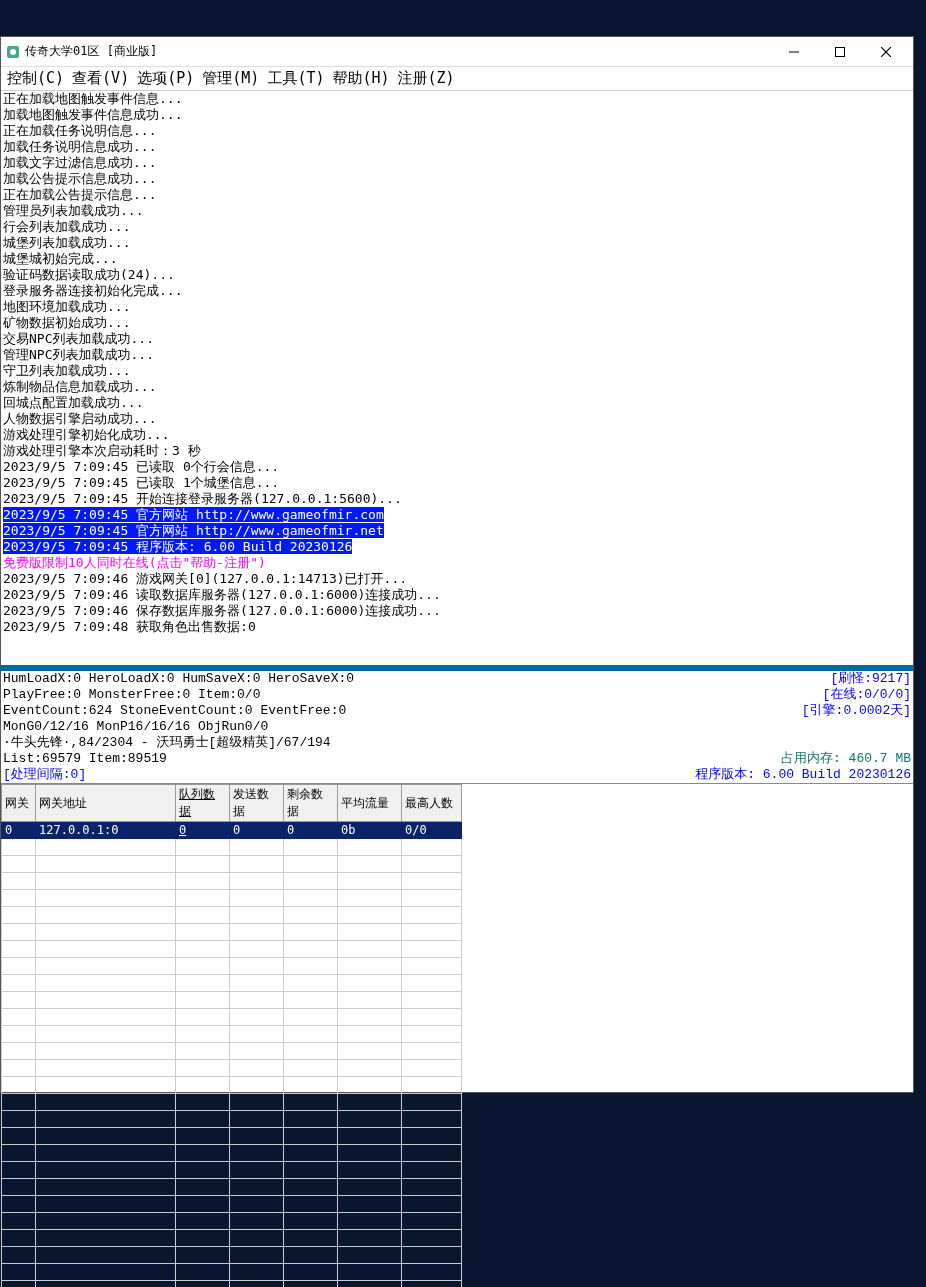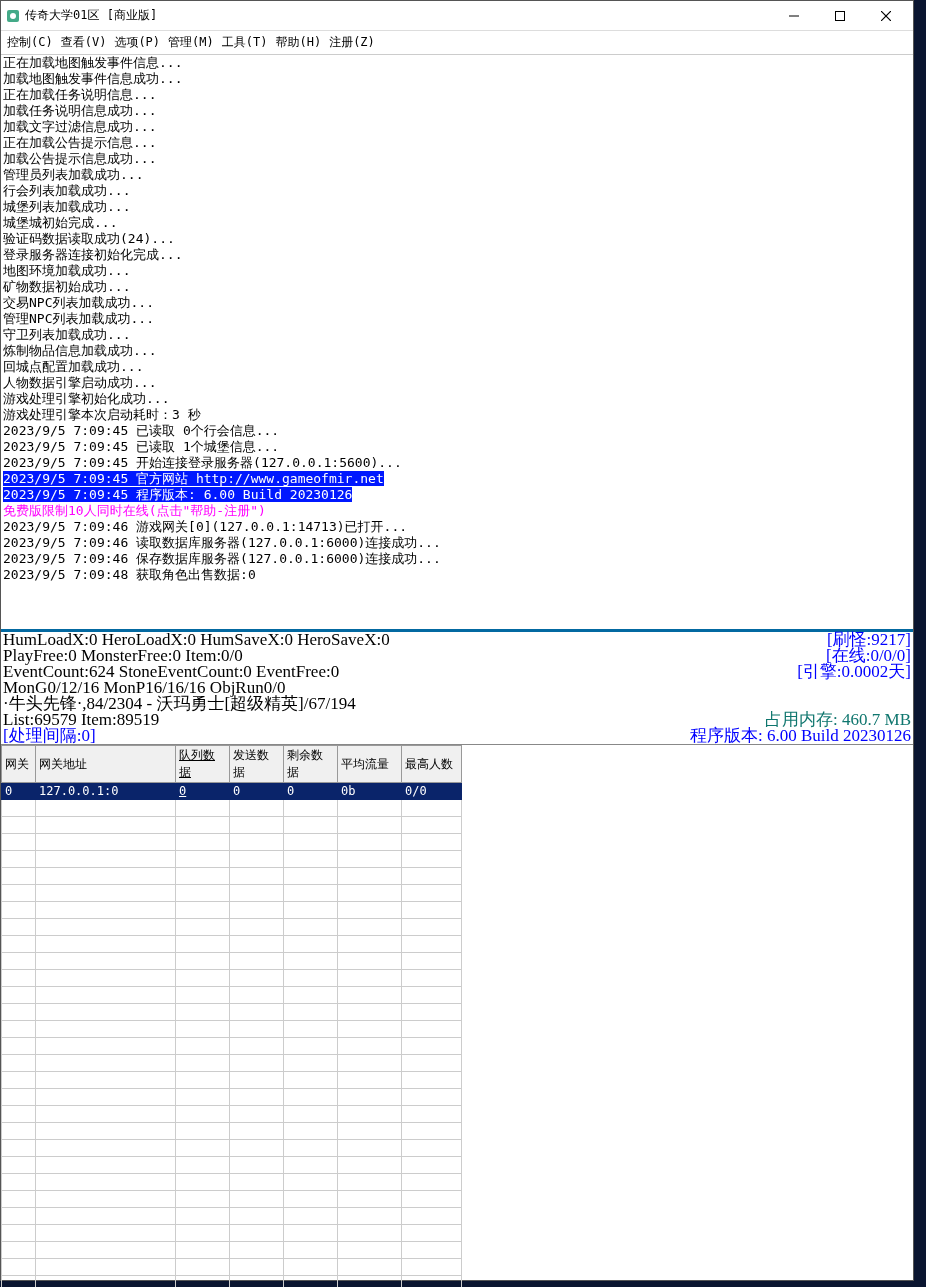--- a/index.html
+++ b/index.html
@@ -1,32 +1,32 @@
 <!DOCTYPE html>
 <html><head>
 <meta charset="utf-8">
 <style>
 * { box-sizing: border-box; margin: 0; padding: 0; }
 body { width: 926px; height: 1287px; font-family: "SimSun", "宋体", monospace; font-size: 13px; background: #0a1530; overflow: hidden; }
-.window { width: 914px; height: 1281px; background: #fff; border: 1px solid #555; position: relative; }
+.window { width: 914px; height: 1057px; background: #fff; border: 1px solid #555; position: relative; margin-top: 36px; }
 .titlebar { height: 30px; background: #fff; display: flex; align-items: center; padding: 0 4px; border-bottom: 1px solid #ddd; }
 .titlebar-icon { width: 16px; height: 16px; margin-right: 4px; }
 .titlebar-icon svg { width: 16px; height: 16px; }
 .titlebar-title { flex: 1; font-size: 12px; }
 .titlebar-buttons { display: flex; gap: 0; }
 .tbtn { width: 46px; height: 30px; display: flex; align-items: center; justify-content: center; background: transparent; border: none; font-size: 14px; }
-.menubar { height: 24px; display: flex; align-items: center; padding: 0 6px; gap: 8px; border-bottom: 1px solid #ccc; font-size: 12px; }
+.menubar { height: 24px; display: flex; align-items: center; padding: 0 6px; gap: 8px; border-bottom: 1px solid #ccc; font-size: 15px; }
 .menubar span { cursor: default; }
 .log-panel { height: 574px; background: #fff; overflow-y: scroll; position: relative; font-family: "SimSun", "宋体", monospace; font-size: 13px; line-height: 16px; }
 .log-line { color: #000; white-space: pre; text-align: right; }
 .log-line.hl-blue { background: #0018ff; color: #fff; display: inline; }
 .log-line.hl-pink { color: #f0f; }
 .log-inner { padding: 0 2px; }
 .log-line-wrap { height: 16px; }
-.stats-panel { background: #fff; font-family: Liberation Serif, serif; font-size: 17px; line-height: 16px; padding: 0 2px; border-top: 3px solid #0369a1; position: relative; }
+.stats-panel { background: #fff; font-family: Liberation Mono, monospace; font-size: 13px; line-height: 16px; padding: 0 2px; border-top: 6px solid #0369a1; position: relative; }
 .stats-row { display: flex; justify-content: space-between; }
 .stats-left { }
 .memline { color: #0f766e; text-align: right; }
 .verline { color: #00f; text-align: center; }
 .processline { color: #00f; }
 .table-wrap { border-top: 1px solid #888; }
 table { border-collapse: collapse; table-layout: fixed; }
 th { background: #f0f0f0; border: 1px solid #999; font-weight: normal; text-align: left; padding: 1px 3px; font-size: 12px; height: 17px; }
 td { border: 1px solid #ccc; padding: 1px 3px; font-size: 12px; height: 17px; overflow: hidden; }
 tr.selected td { background: #0a246a; color: #fff; border-color: #0a246a; }
@@ -75,41 +75,42 @@
     <span>注册(Z)</span>
   </div>
 
   <div class="log-panel">
     <div class="log-inner" id="log-inner">
         <div class="log-line-wrap"><span class="log-line">正在加载地图触发事件信息...</span></div>
         <div class="log-line-wrap"><span class="log-line">加载地图触发事件信息成功...</span></div>
         <div class="log-line-wrap"><span class="log-line">正在加载任务说明信息...</span></div>
         <div class="log-line-wrap"><span class="log-line">加载任务说明信息成功...</span></div>
         <div class="log-line-wrap"><span class="log-line">加载文字过滤信息成功...</span></div>
+        <div class="log-line-wrap"><span class="log-line">加载公告提示信息成功...</span></div>
         <div class="log-line-wrap"><span class="log-line">正在加载公告提示信息...</span></div>
-        <div class="log-line-wrap"><span class="log-line">加载公告提示信息成功...</span></div>
         <div class="log-line-wrap"><span class="log-line">管理员列表加载成功...</span></div>
         <div class="log-line-wrap"><span class="log-line">行会列表加载成功...</span></div>
         <div class="log-line-wrap"><span class="log-line">城堡列表加载成功...</span></div>
         <div class="log-line-wrap"><span class="log-line">城堡城初始完成...</span></div>
         <div class="log-line-wrap"><span class="log-line">验证码数据读取成功(24)...</span></div>
         <div class="log-line-wrap"><span class="log-line">登录服务器连接初始化完成...</span></div>
         <div class="log-line-wrap"><span class="log-line">地图环境加载成功...</span></div>
         <div class="log-line-wrap"><span class="log-line">矿物数据初始成功...</span></div>
         <div class="log-line-wrap"><span class="log-line">交易NPC列表加载成功...</span></div>
         <div class="log-line-wrap"><span class="log-line">管理NPC列表加载成功...</span></div>
         <div class="log-line-wrap"><span class="log-line">守卫列表加载成功...</span></div>
         <div class="log-line-wrap"><span class="log-line">炼制物品信息加载成功...</span></div>
         <div class="log-line-wrap"><span class="log-line">回城点配置加载成功...</span></div>
         <div class="log-line-wrap"><span class="log-line">人物数据引擎启动成功...</span></div>
         <div class="log-line-wrap"><span class="log-line">游戏处理引擎初始化成功...</span></div>
         <div class="log-line-wrap"><span class="log-line">游戏处理引擎本次启动耗时：3 秒</span></div>
         <div class="log-line-wrap"><span class="log-line">2023/9/5 7:09:45 已读取 0个行会信息...</span></div>
         <div class="log-line-wrap"><span class="log-line">2023/9/5 7:09:45 已读取 1个城堡信息...</span></div>
         <div class="log-line-wrap"><span class="log-line">2023/9/5 7:09:45 开始连接登录服务器(127.0.0.1:5600)...</span></div>
+        <div class="log-line-wrap"><span class="log-line hl-blue">2023/9/5 7:09:45 官方网站 http://www.gameofmir.com</span></div>
         <div class="log-line-wrap"><span class="log-line hl-blue">2023/9/5 7:09:45 官方网站 http://www.gameofmir.net</span></div>
         <div class="log-line-wrap"><span class="log-line hl-blue">2023/9/5 7:09:45 程序版本: 6.00 Build 20230126</span></div>
         <div class="log-line-wrap"><span class="log-line hl-pink">免费版限制10人同时在线(点击"帮助-注册")</span></div>
         <div class="log-line-wrap"><span class="log-line">2023/9/5 7:09:46 游戏网关[0](127.0.0.1:14713)已打开...</span></div>
         <div class="log-line-wrap"><span class="log-line">2023/9/5 7:09:46 读取数据库服务器(127.0.0.1:6000)连接成功...</span></div>
         <div class="log-line-wrap"><span class="log-line">2023/9/5 7:09:46 保存数据库服务器(127.0.0.1:6000)连接成功...</span></div>
         <div class="log-line-wrap"><span class="log-line">2023/9/5 7:09:48 获取角色出售数据:0</span></div>
       </div>
   </div>
 

